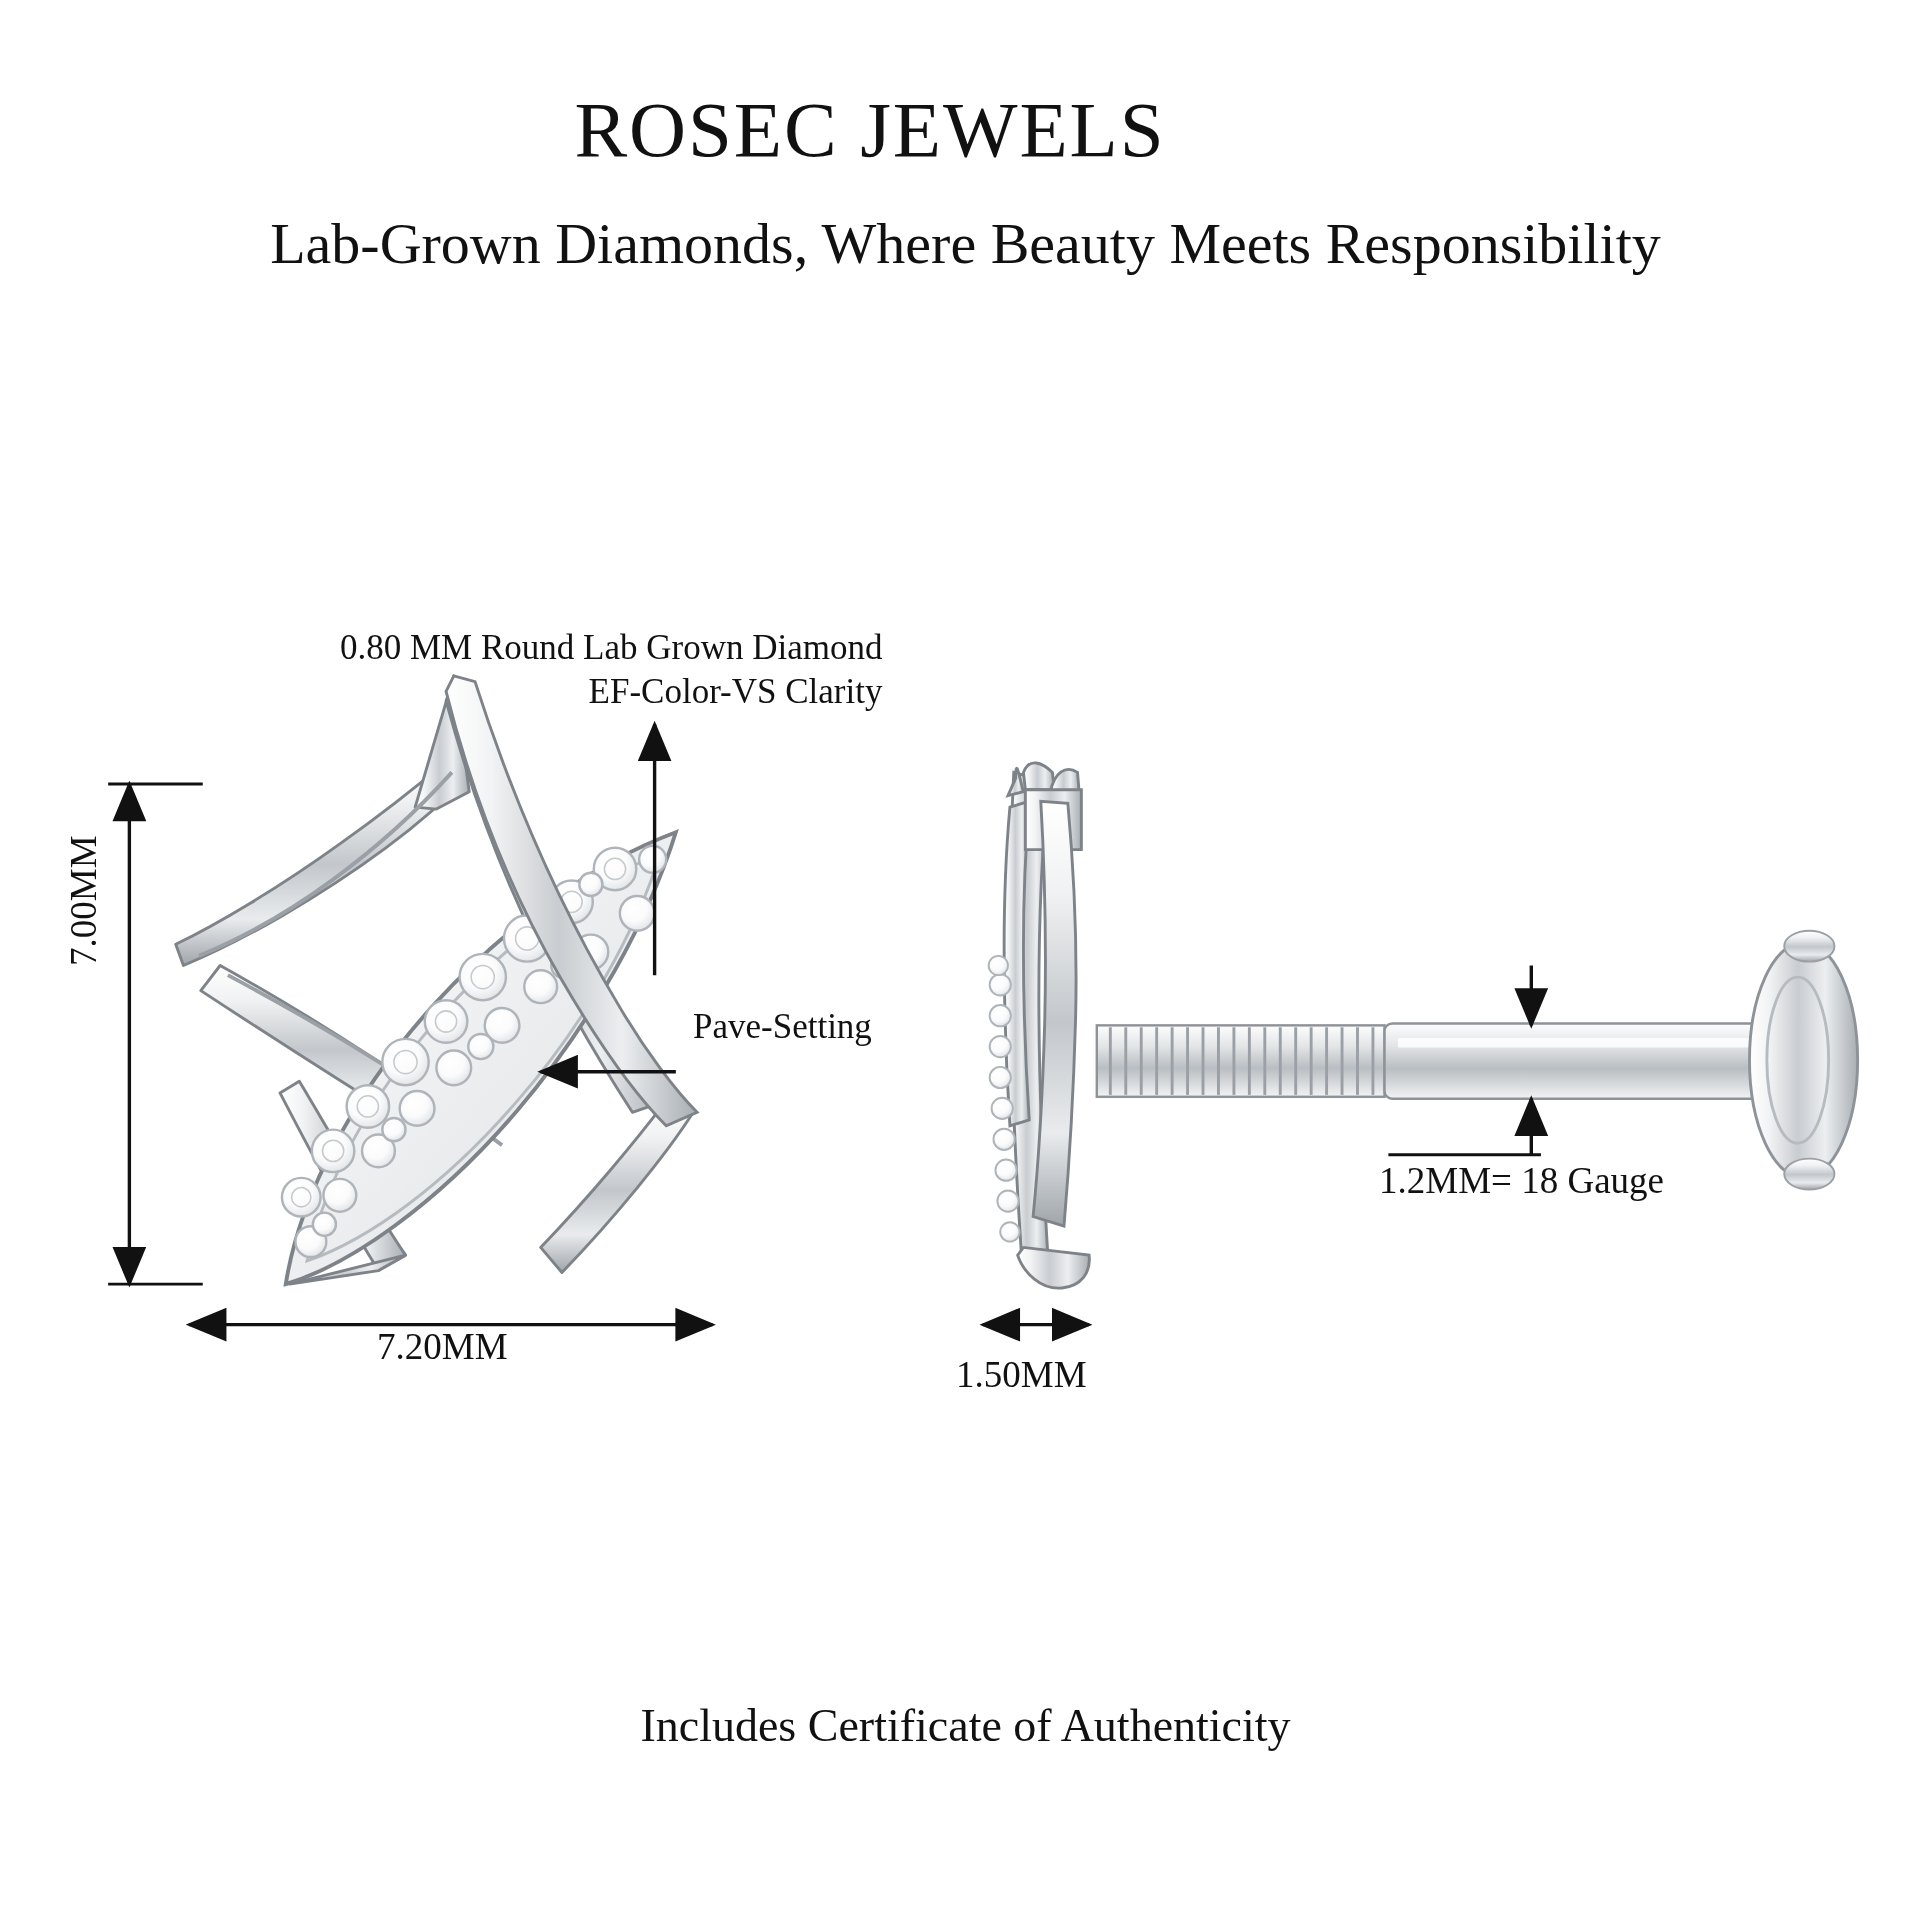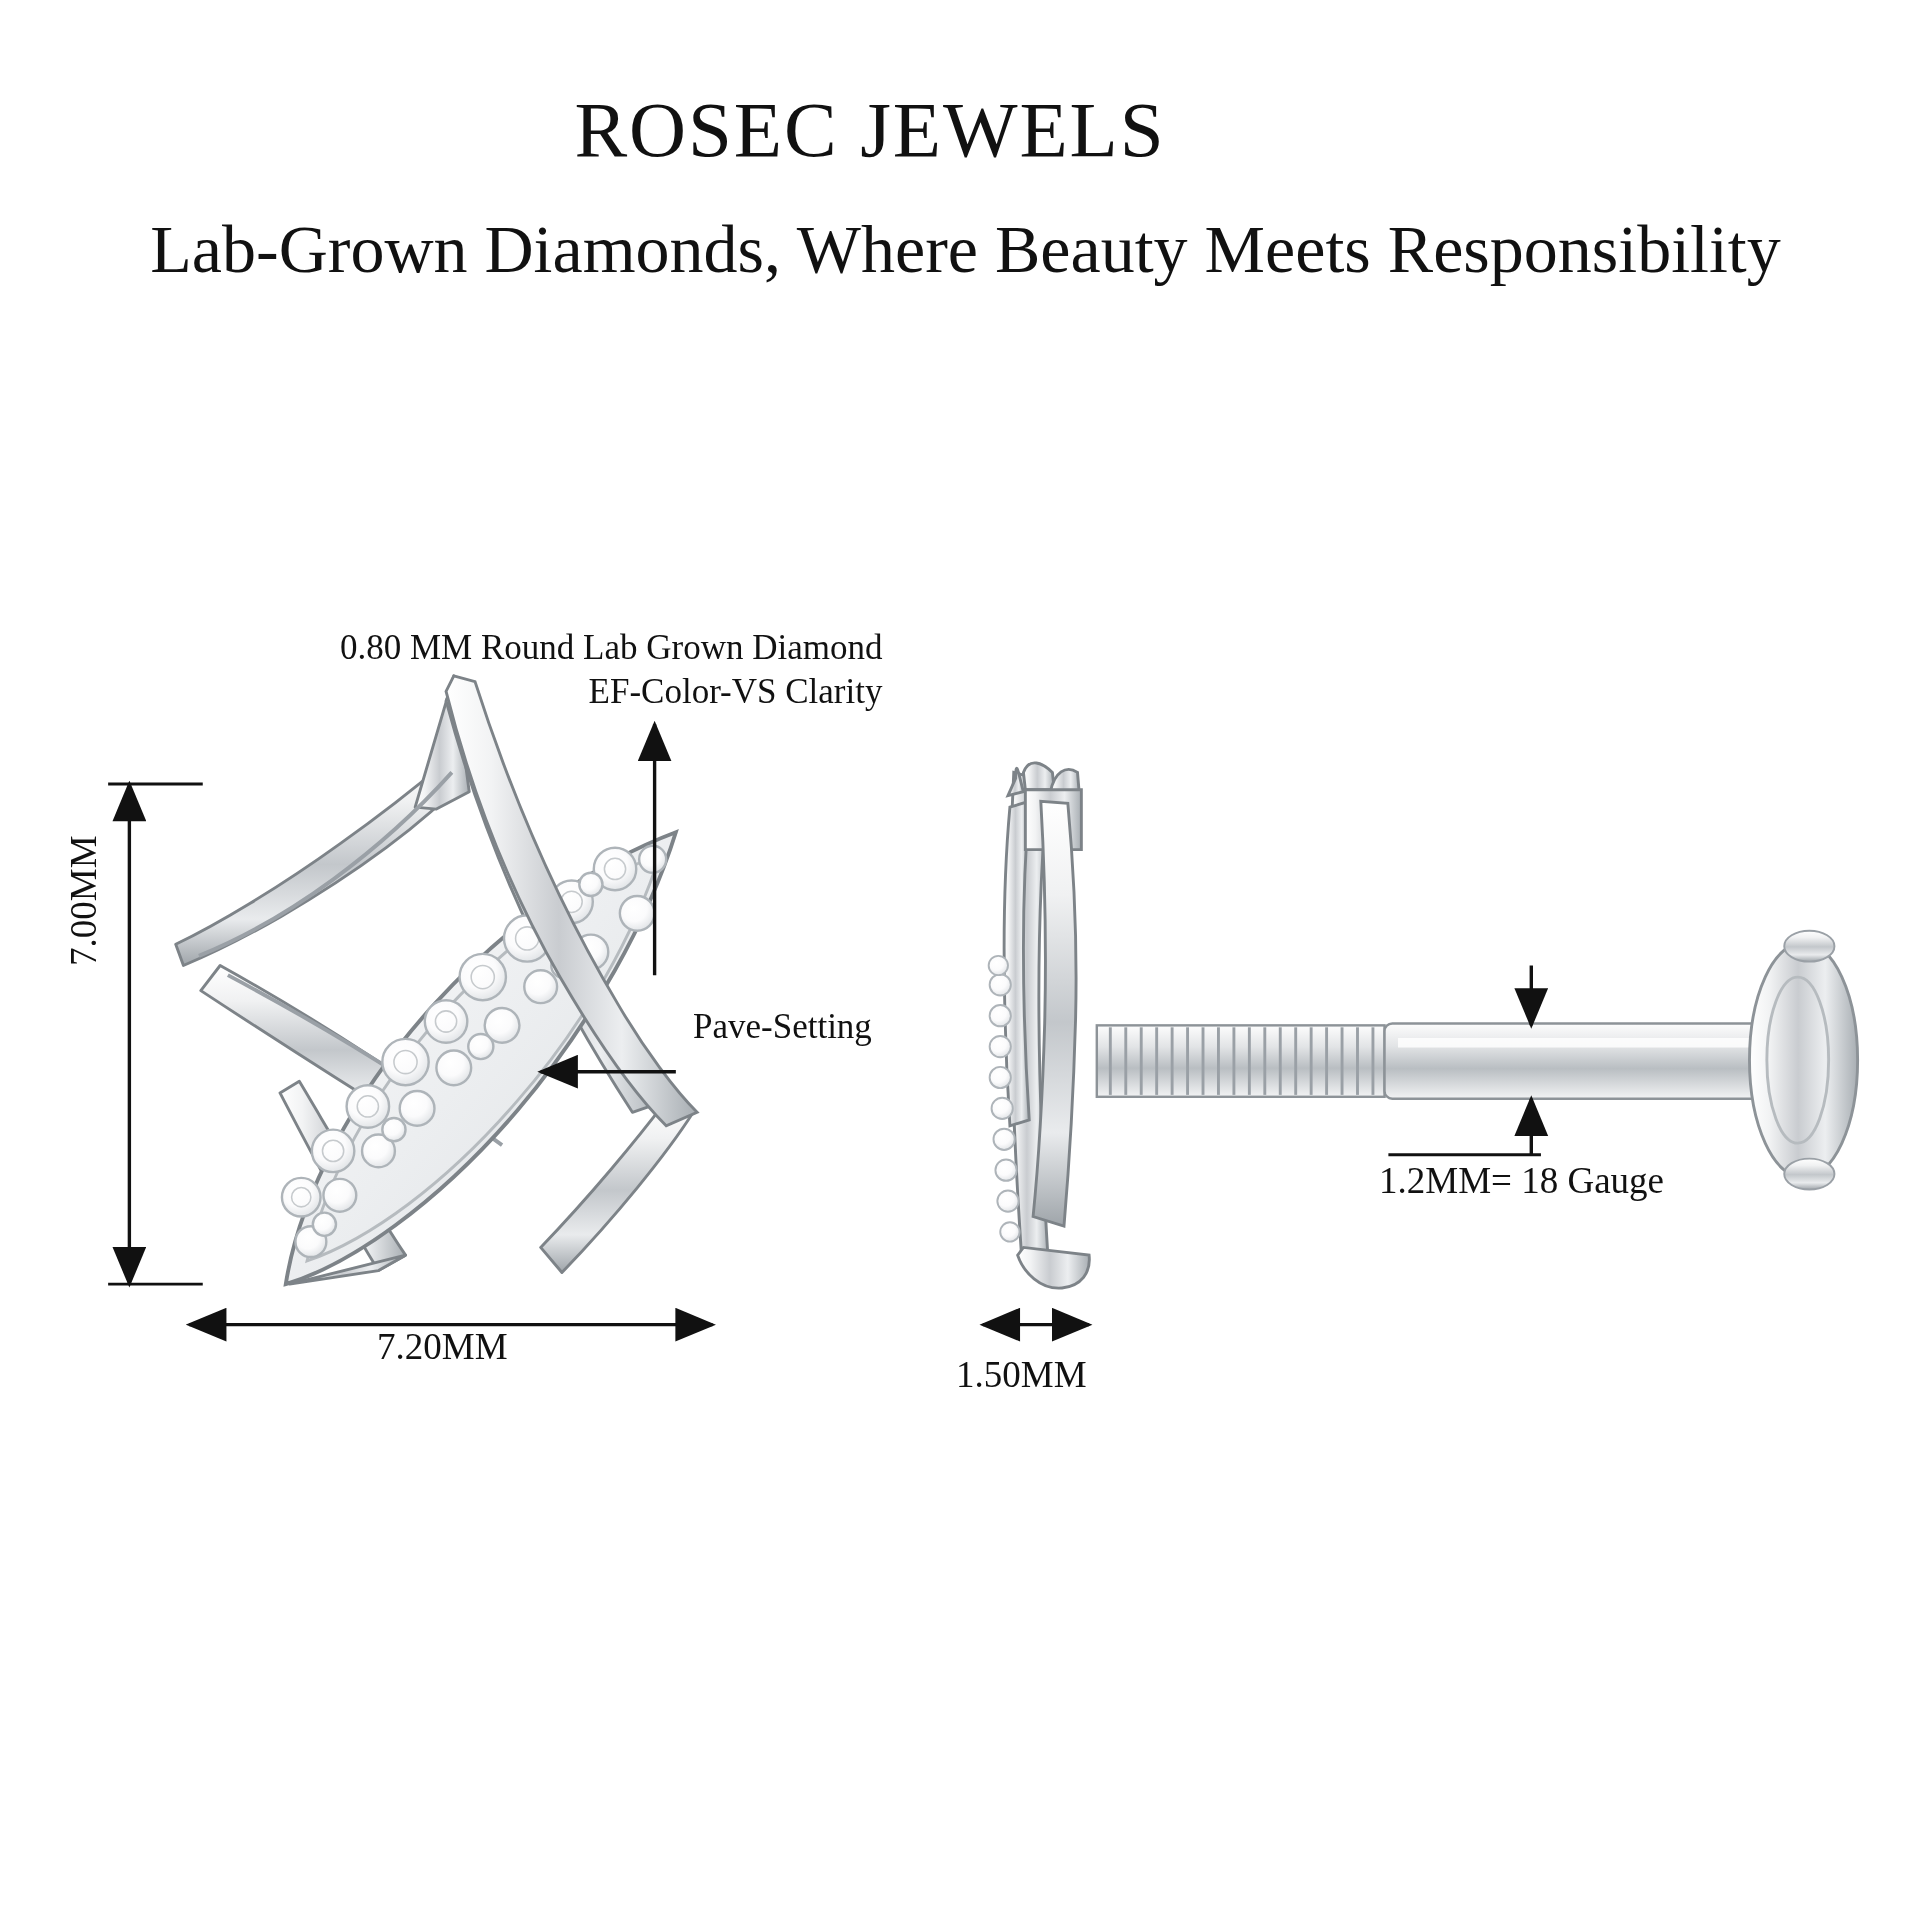--- a/index.html
+++ b/index.html
@@ -33,21 +33,21 @@
     font-weight: 400;
     color: #111;
   }
   .brand-tagline {
     position: absolute;
     top: 210px;
     left: 0;
     width: 1931px;
     text-align: center;
     font-family: "Liberation Serif", serif;
-    font-size: 68px;
+    font-size: 58px;
     font-weight: 400;
     color: #111;
   }
 
   
   .footer-note {
     position: absolute;
     top: 1699px;
     left: 0;
     width: 1931px;
@@ -345,14 +345,15 @@
         <line x1="1586" y1="1196" x2="1586" y2="1138" marker-end="url(#arrowEnd)"></line>
         <line x1="1438" y1="1196" x2="1596" y2="1196" stroke-width="3"></line>
       </g>
 
       <g stroke="#111" stroke-width="3.5">
         <line x1="1018" y1="1372" x2="1128" y2="1372" marker-start="url(#arrowStart)" marker-end="url(#arrowEnd)"></line>
       </g>
     </g>
   </svg>
 
+  <div class="footer-note">Includes Certificate of Authenticity</div>
 </div>
 
 
 </body></html>

